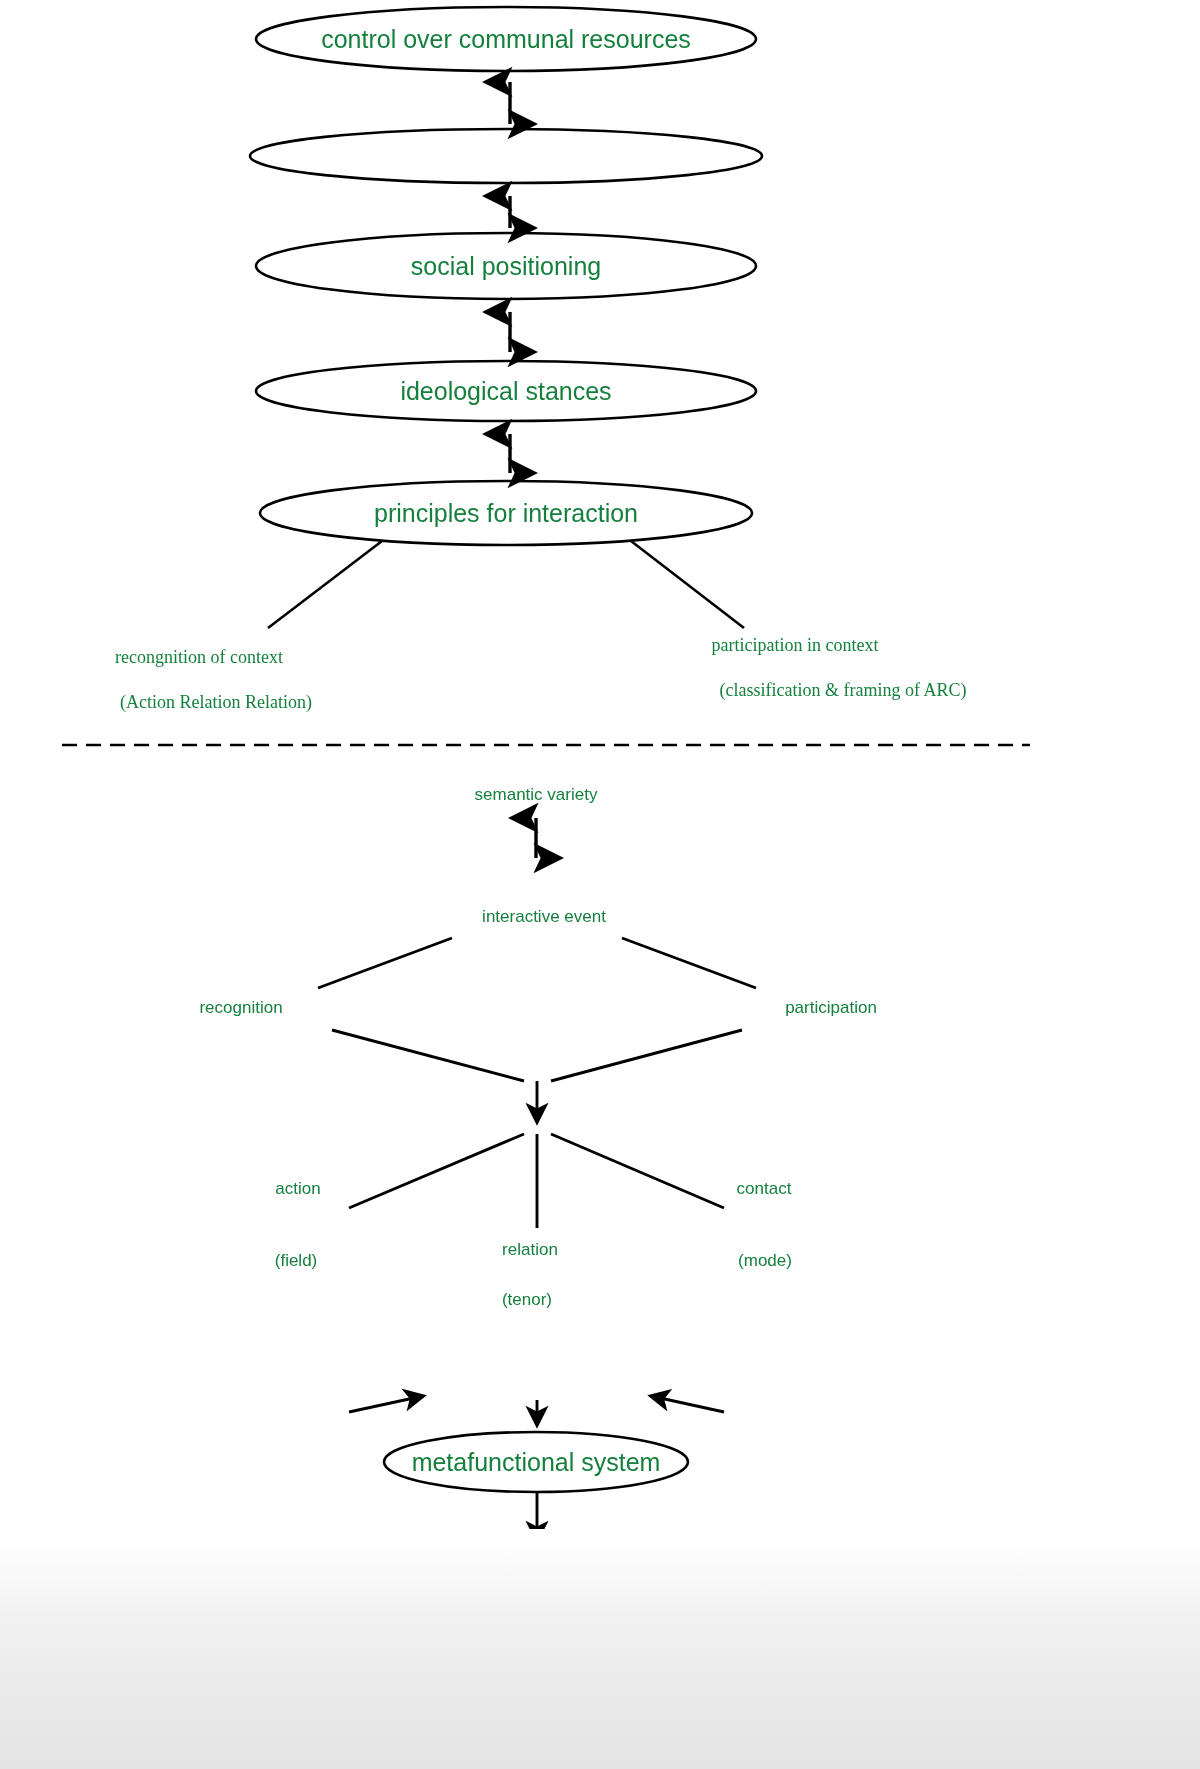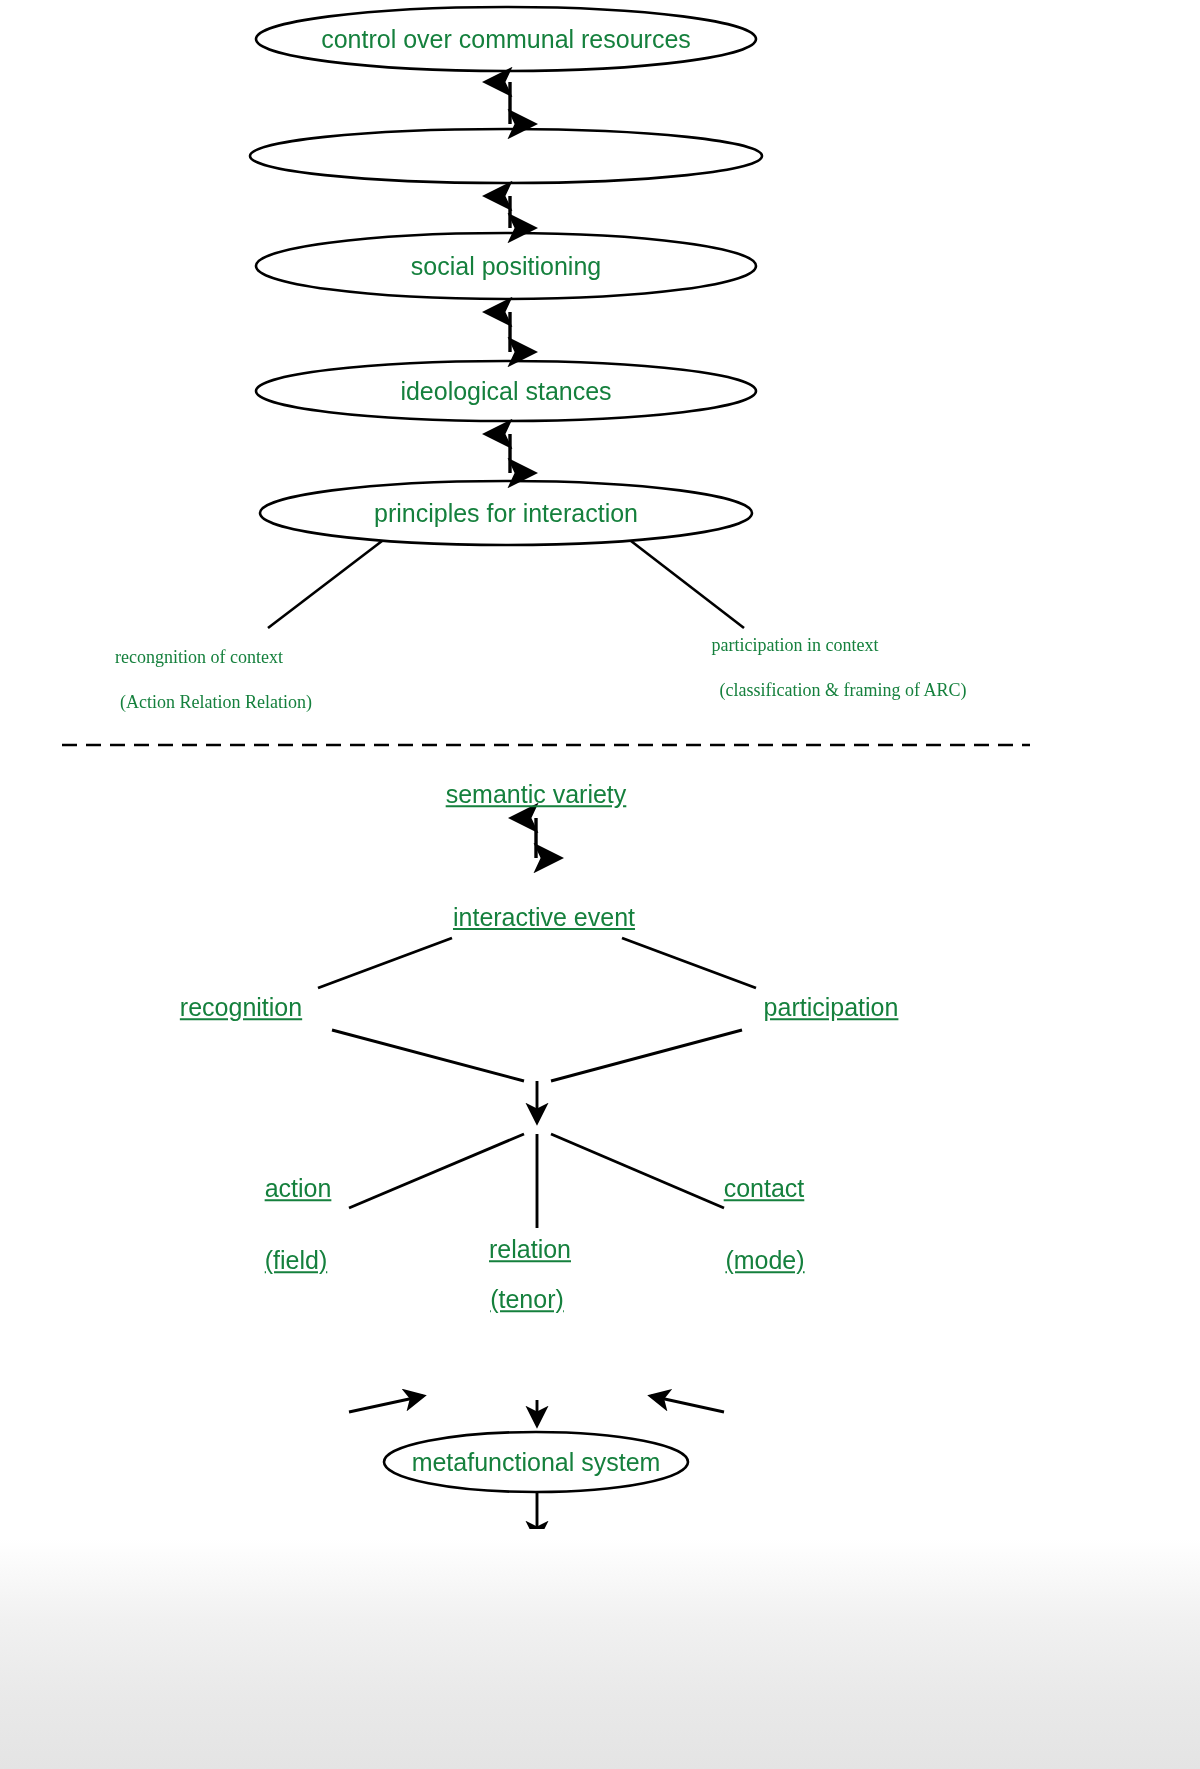--- a/index.html
+++ b/index.html
@@ -39,21 +39,21 @@
   .lbl {
     position: absolute;
     white-space: nowrap;
     font-family: "Liberation Sans", sans-serif;
     color: #15803d;
     line-height: 1.18;
     transform: translate(-50%, -50%);
     text-align: center;
   }
   .ellipse-label { font-size: 25px; }
-  .node-label    { font-size: 25px; text-decoration: underline; }
+  .node-label    { font-size: 17px; }
   .small-label   { font-size: 18px; font-family: Liberation Serif, serif; }
   .two-line      { line-height: 1.28; }
 </style>
 </head>
 <body>
 
 <div id="figure">
 
   <svg class="layer" viewBox="0 0 1200 1769">
     <defs>

